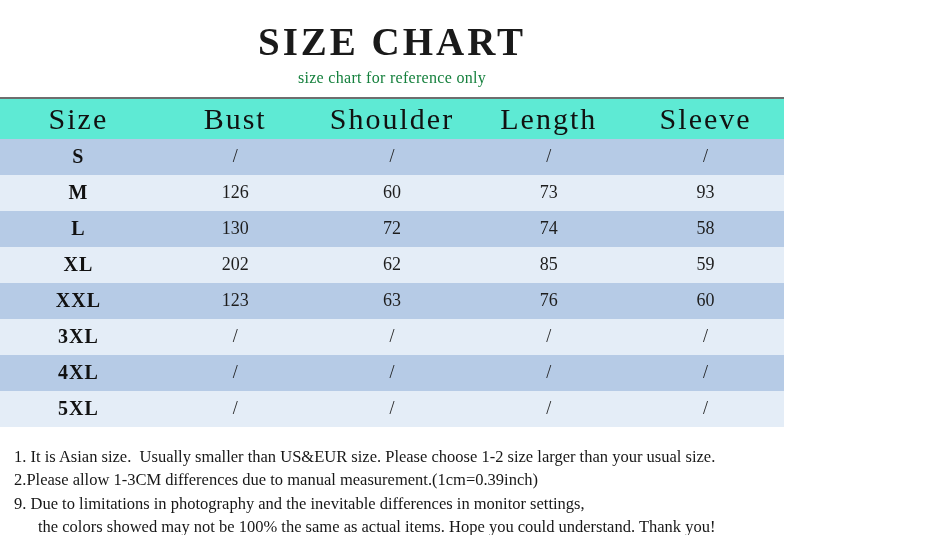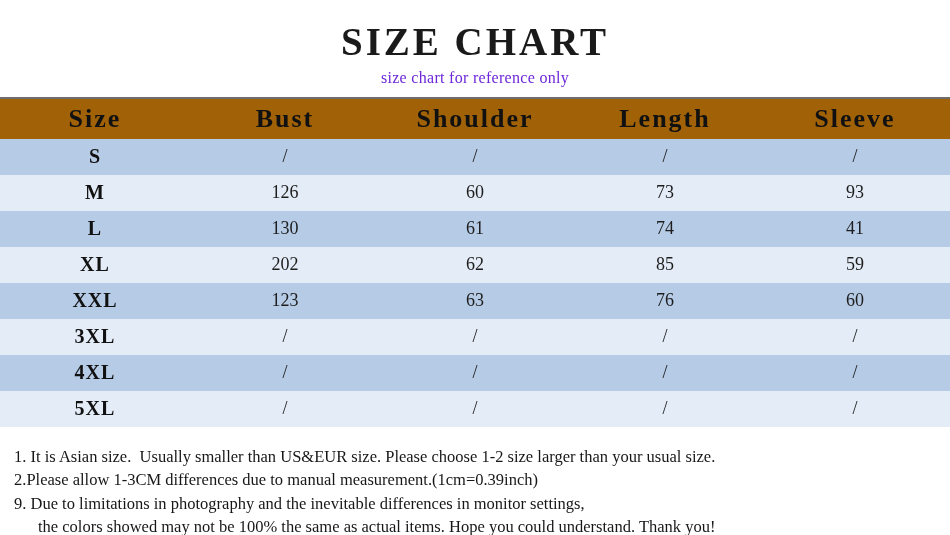--- a/index.html
+++ b/index.html
@@ -8,42 +8,42 @@
   }
   body {
     width: 950px;
     height: 535px;
     background: #ffffff;
     font-family: "Liberation Serif", serif;
     overflow: hidden;
   }
   .page {
     position: relative;
-    width: 950px;
+    width: 784px;
     height: 535px;
     box-sizing: border-box;
   }
 
   
   .header {
     text-align: center;
     padding-top: 22px;
   }
   .title {
     font-family: "Liberation Serif", serif;
     font-size: 39px;
     font-weight: bold;
     letter-spacing: 3px;
     color: #1a1a1a;
     line-height: 1.05;
   }
   .subtitle {
     font-family: "Liberation Serif", serif;
     font-size: 16px;
-    color: #6d28d9;
+    color: #15803d;
     margin-top: 6px;
     letter-spacing: 0.3px;
   }
 
   .rule {
     width: 100%;
     height: 2px;
     background: #6e6e6e;
     margin-top: 10px;
   }
@@ -56,25 +56,25 @@
   }
   .table td, .table th {
     text-align: center;
     font-family: "Liberation Serif", serif;
     padding: 0;
     height: 36px;
     vertical-align: middle;
   }
   .head-row td {
     height: 40px;
-    font-size: 26px;
-    font-weight: bold;
+    font-size: 30px;
+    font-weight: normal;
     letter-spacing: 2px;
     color: #111111;
-    background: #a16207;
+    background: #5eead4;
   }
   .row-alt td {
     background: #b6cbe6;
   }
   .row-plain td {
     background: #e4edf7;
   }
   .size-cell {
     font-size: 20px;
     font-weight: bold;
@@ -135,23 +135,23 @@
         <td class="size-cell">M</td>
         <td class="val-cell">126</td>
         <td class="val-cell">60</td>
         <td class="val-cell">73</td>
         <td class="val-cell">93</td>
       </tr>
 
       <tr class="row-alt">
         <td class="size-cell">L</td>
         <td class="val-cell">130</td>
-        <td class="val-cell">61</td>
+        <td class="val-cell">72</td>
         <td class="val-cell">74</td>
-        <td class="val-cell">41</td>
+        <td class="val-cell">58</td>
       </tr>
 
       <tr class="row-plain">
         <td class="size-cell">XL</td>
         <td class="val-cell">202</td>
         <td class="val-cell">62</td>
         <td class="val-cell">85</td>
         <td class="val-cell">59</td>
       </tr>
 

